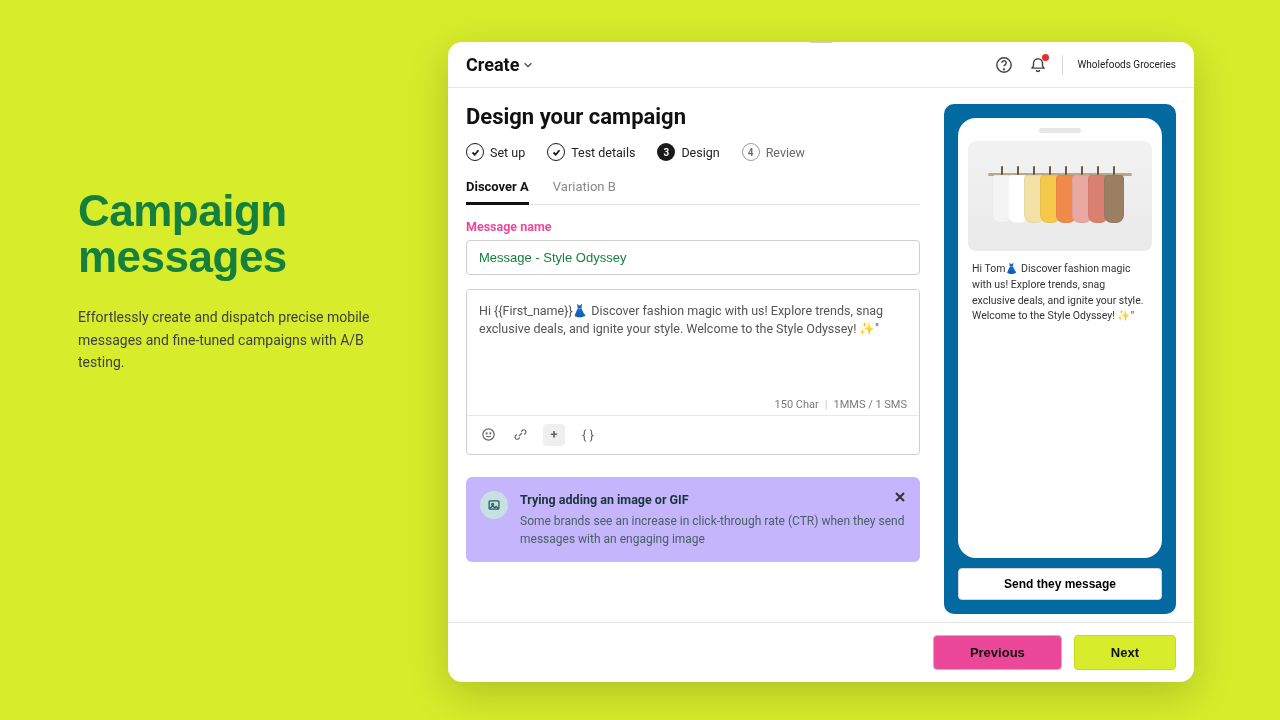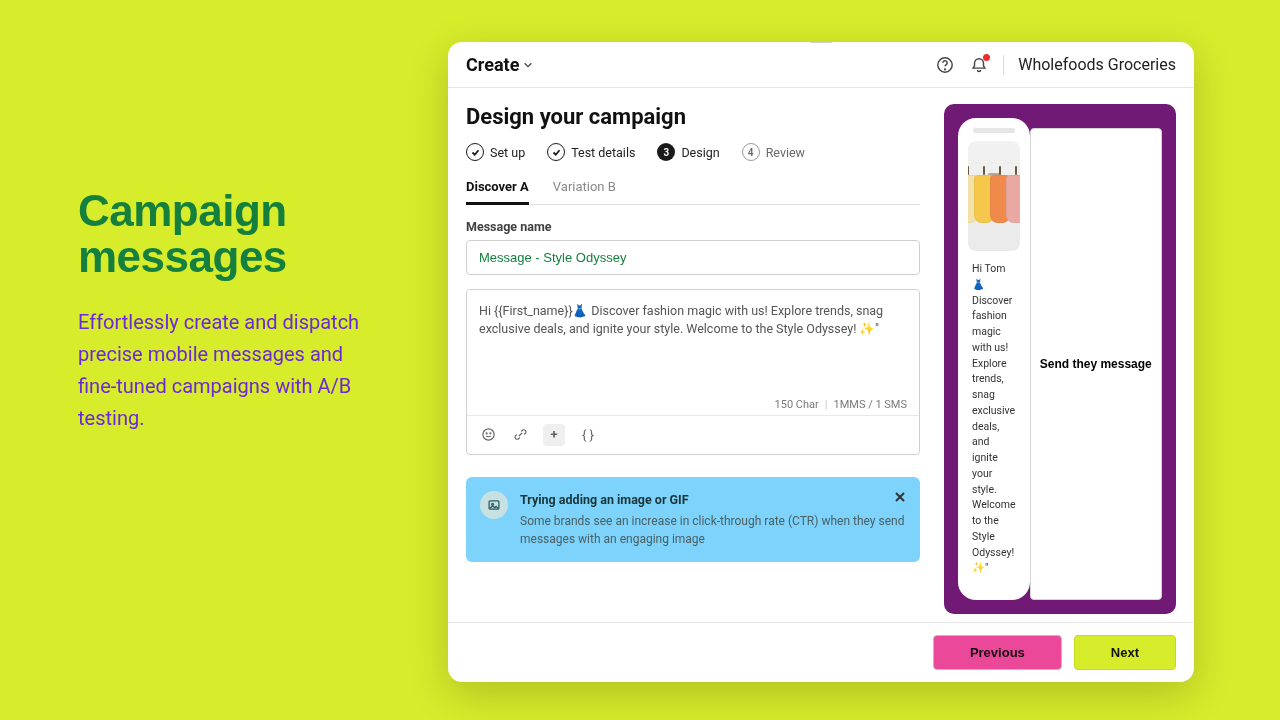--- a/index.html
+++ b/index.html
@@ -20,23 +20,23 @@
   .promo h1 {
     font-family: "Arial Black", Gadget, sans-serif;
     font-weight: 900;
     font-size: 44px;
     line-height: 1.05;
     color: #15803d;
     margin-bottom: 26px;
     letter-spacing: -0.5px;
   }
   .promo p {
-    font-size: 20px;
+    font-size: 14px;
     line-height: 1.6;
-    color: #6d28d9;
+    color: #404040;
   }
   .app-window {
     position: absolute;
     left: 448px;
     top: 42px;
     width: 746px;
     height: 640px;
     background: #fff;
     border-radius: 14px;
     box-shadow: 0 12px 40px rgba(0,0,0,0.18);
@@ -79,21 +79,21 @@
   }
   .icon-btn { width: 20px; height: 20px; display: flex; align-items: center; justify-content: center; cursor: pointer; position: relative; }
   .icon-btn svg { width: 18px; height: 18px; stroke: #444; fill: none; stroke-width: 1.6; }
   .notif-dot {
     position: absolute; top: -1px; right: -1px; width: 7px; height: 7px;
     background: #e63030; border-radius: 50%;
   }
   .vertical-divider {
     width: 1px; height: 20px; background: #d8d8d8;
   }
-  .org-name { font-size: 16px; color: #222; }
+  .org-name { font-size: 10px; color: #222; }
 
   .main-body {
     flex: 1;
     display: flex;
     padding: 16px 18px 8px 18px;
     gap: 24px;
     overflow: hidden;
   }
   .main-left { flex: 1; min-width: 0; display: flex; flex-direction: column; }
   .main-left h2 {
@@ -118,21 +118,21 @@
     display: flex; gap: 24px; border-bottom: 1px solid #e2e2e2; margin-bottom: 14px;
   }
   .tab {
     font-size: 13px; padding-bottom: 8px; cursor: pointer; color: #8a8a8a;
   }
   .tab.active {
     font-weight: 700; color: #111; border-bottom: 3px solid #111;
     margin-bottom: -1.5px;
   }
 
-  .field-label { font-size: 12.5px; font-weight: 700; color: #404040; margin-bottom: 6px; }
+  .field-label { font-size: 12.5px; font-weight: 700; color: #ec4899; margin-bottom: 6px; }
   .text-input {
     width: 100%; border: 1px solid #cfcfcf; border-radius: 4px;
     padding: 9px 12px; font-size: 13px; color: #15803d; outline: none;
     margin-bottom: 14px;
   }
   .msg-box {
     border: 1px solid #cfcfcf; border-radius: 4px; overflow: hidden;
   }
   .msg-textarea {
     width: 100%; border: none; resize: none; padding: 12px; font-size: 12.5px;
@@ -152,45 +152,45 @@
     cursor: pointer; color: #666; font-size: 13px;
   }
   .tool-icon.boxed {
     width: 22px; height: 22px; background: #efefef; border-radius: 4px;
     font-weight: 700;
   }
   .tool-icon svg { width: 15px; height: 15px; stroke: #666; fill: none; stroke-width: 1.6; }
 
   .tip-card {
     margin-top: 22px;
-    background: #7dd3fc;
+    background: #c4b5fd;
     border-radius: 6px;
     padding: 14px 14px;
     display: flex; gap: 12px; align-items: flex-start;
     position: relative;
   }
   .tip-icon {
     width: 28px; height: 28px; border-radius: 50%; background: #c7e0e2;
     display: flex; align-items: center; justify-content: center; flex-shrink: 0;
   }
   .tip-icon svg { width: 14px; height: 14px; stroke: #2a5a5f; fill: none; stroke-width: 1.8; }
   .tip-body { font-size: 12px; line-height: 1.5; color: #4a6064; }
   .tip-title { font-weight: 700; color: #1a3538; margin-bottom: 3px; font-size: 12.5px; }
   .tip-close {
     position: absolute; right: 12px; top: 12px; cursor: pointer;
     width: 16px; height: 16px; display:flex; align-items:center; justify-content:center;
   }
   .tip-close svg { width: 12px; height: 12px; stroke: #333; stroke-width: 2; }
 
   .preview-col {
     width: 232px; flex-shrink: 0;
-    background: #701a75;
+    background: #0369a1;
     border-radius: 10px;
     padding: 14px 14px;
-    display: flex; flex-direction: row;
+    display: flex; flex-direction: column;
   }
   .phone {
     background: #fff; border-radius: 18px; padding: 10px;
     flex: 1; display: flex; flex-direction: column; align-items: stretch;
     position: relative;
   }
   .phone-notch {
     width: 42px; height: 5px; background: #e6e6e6; border-radius: 3px;
     margin: 0 auto 8px;
   }

